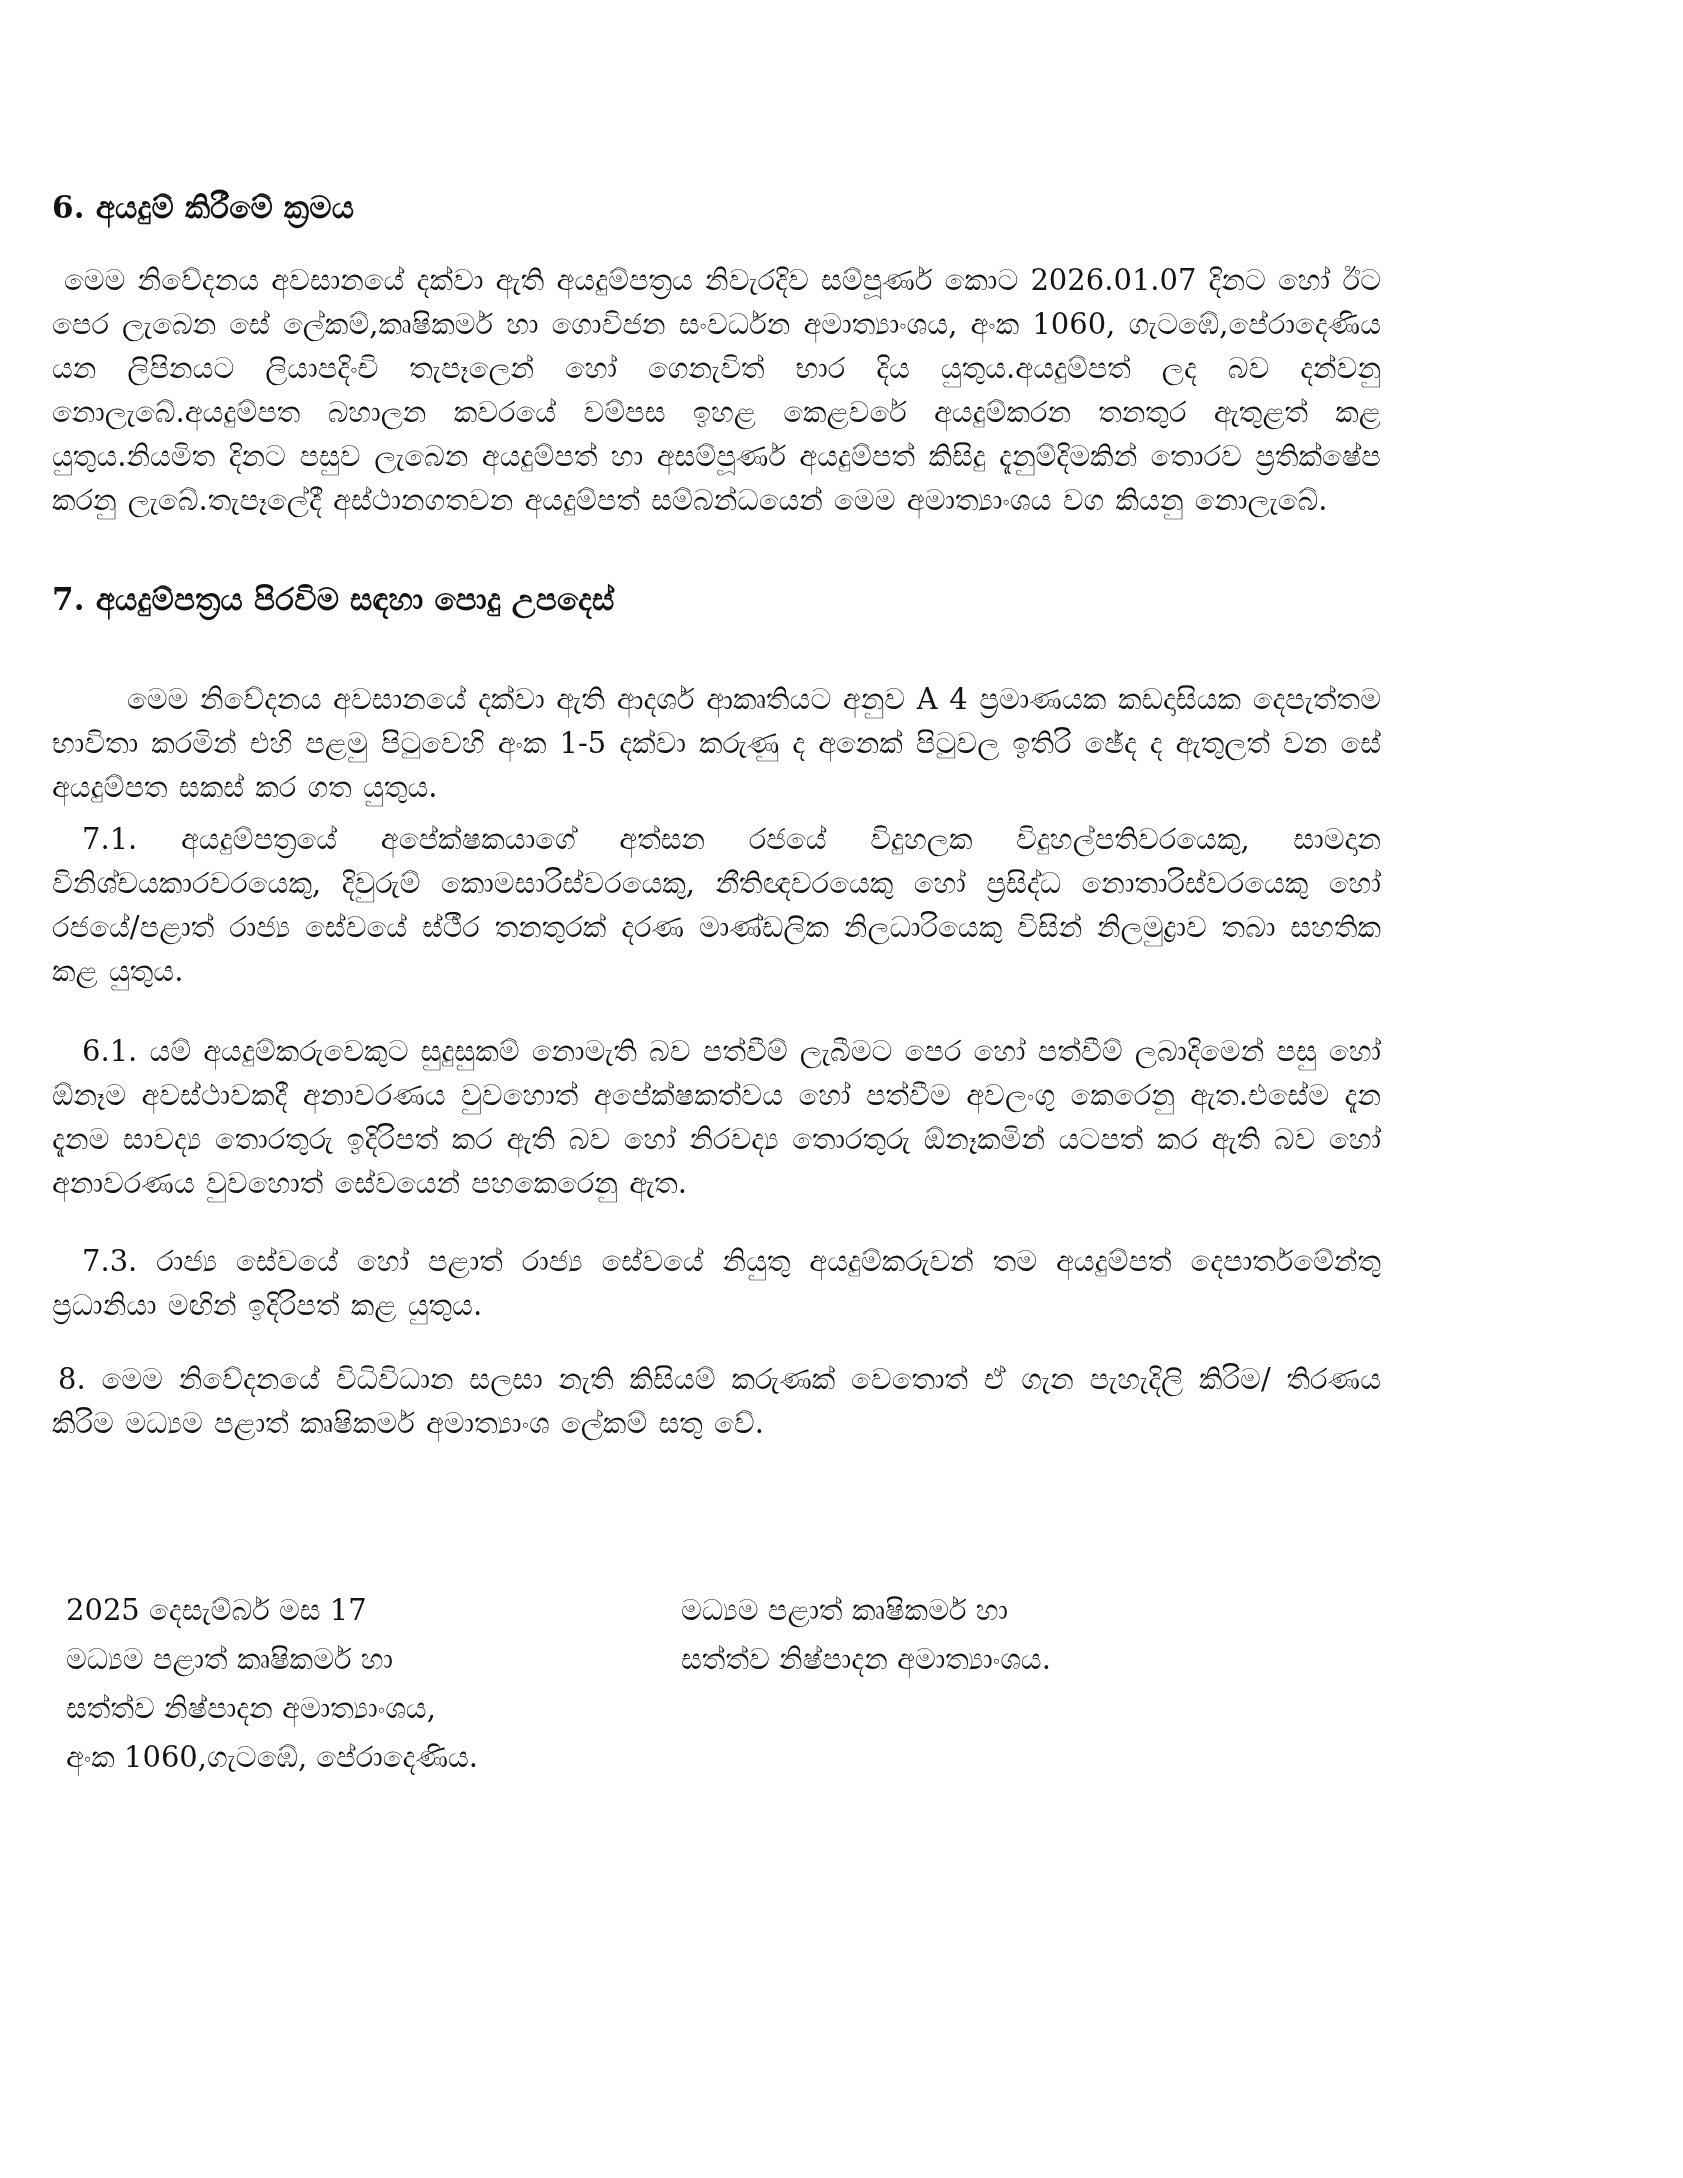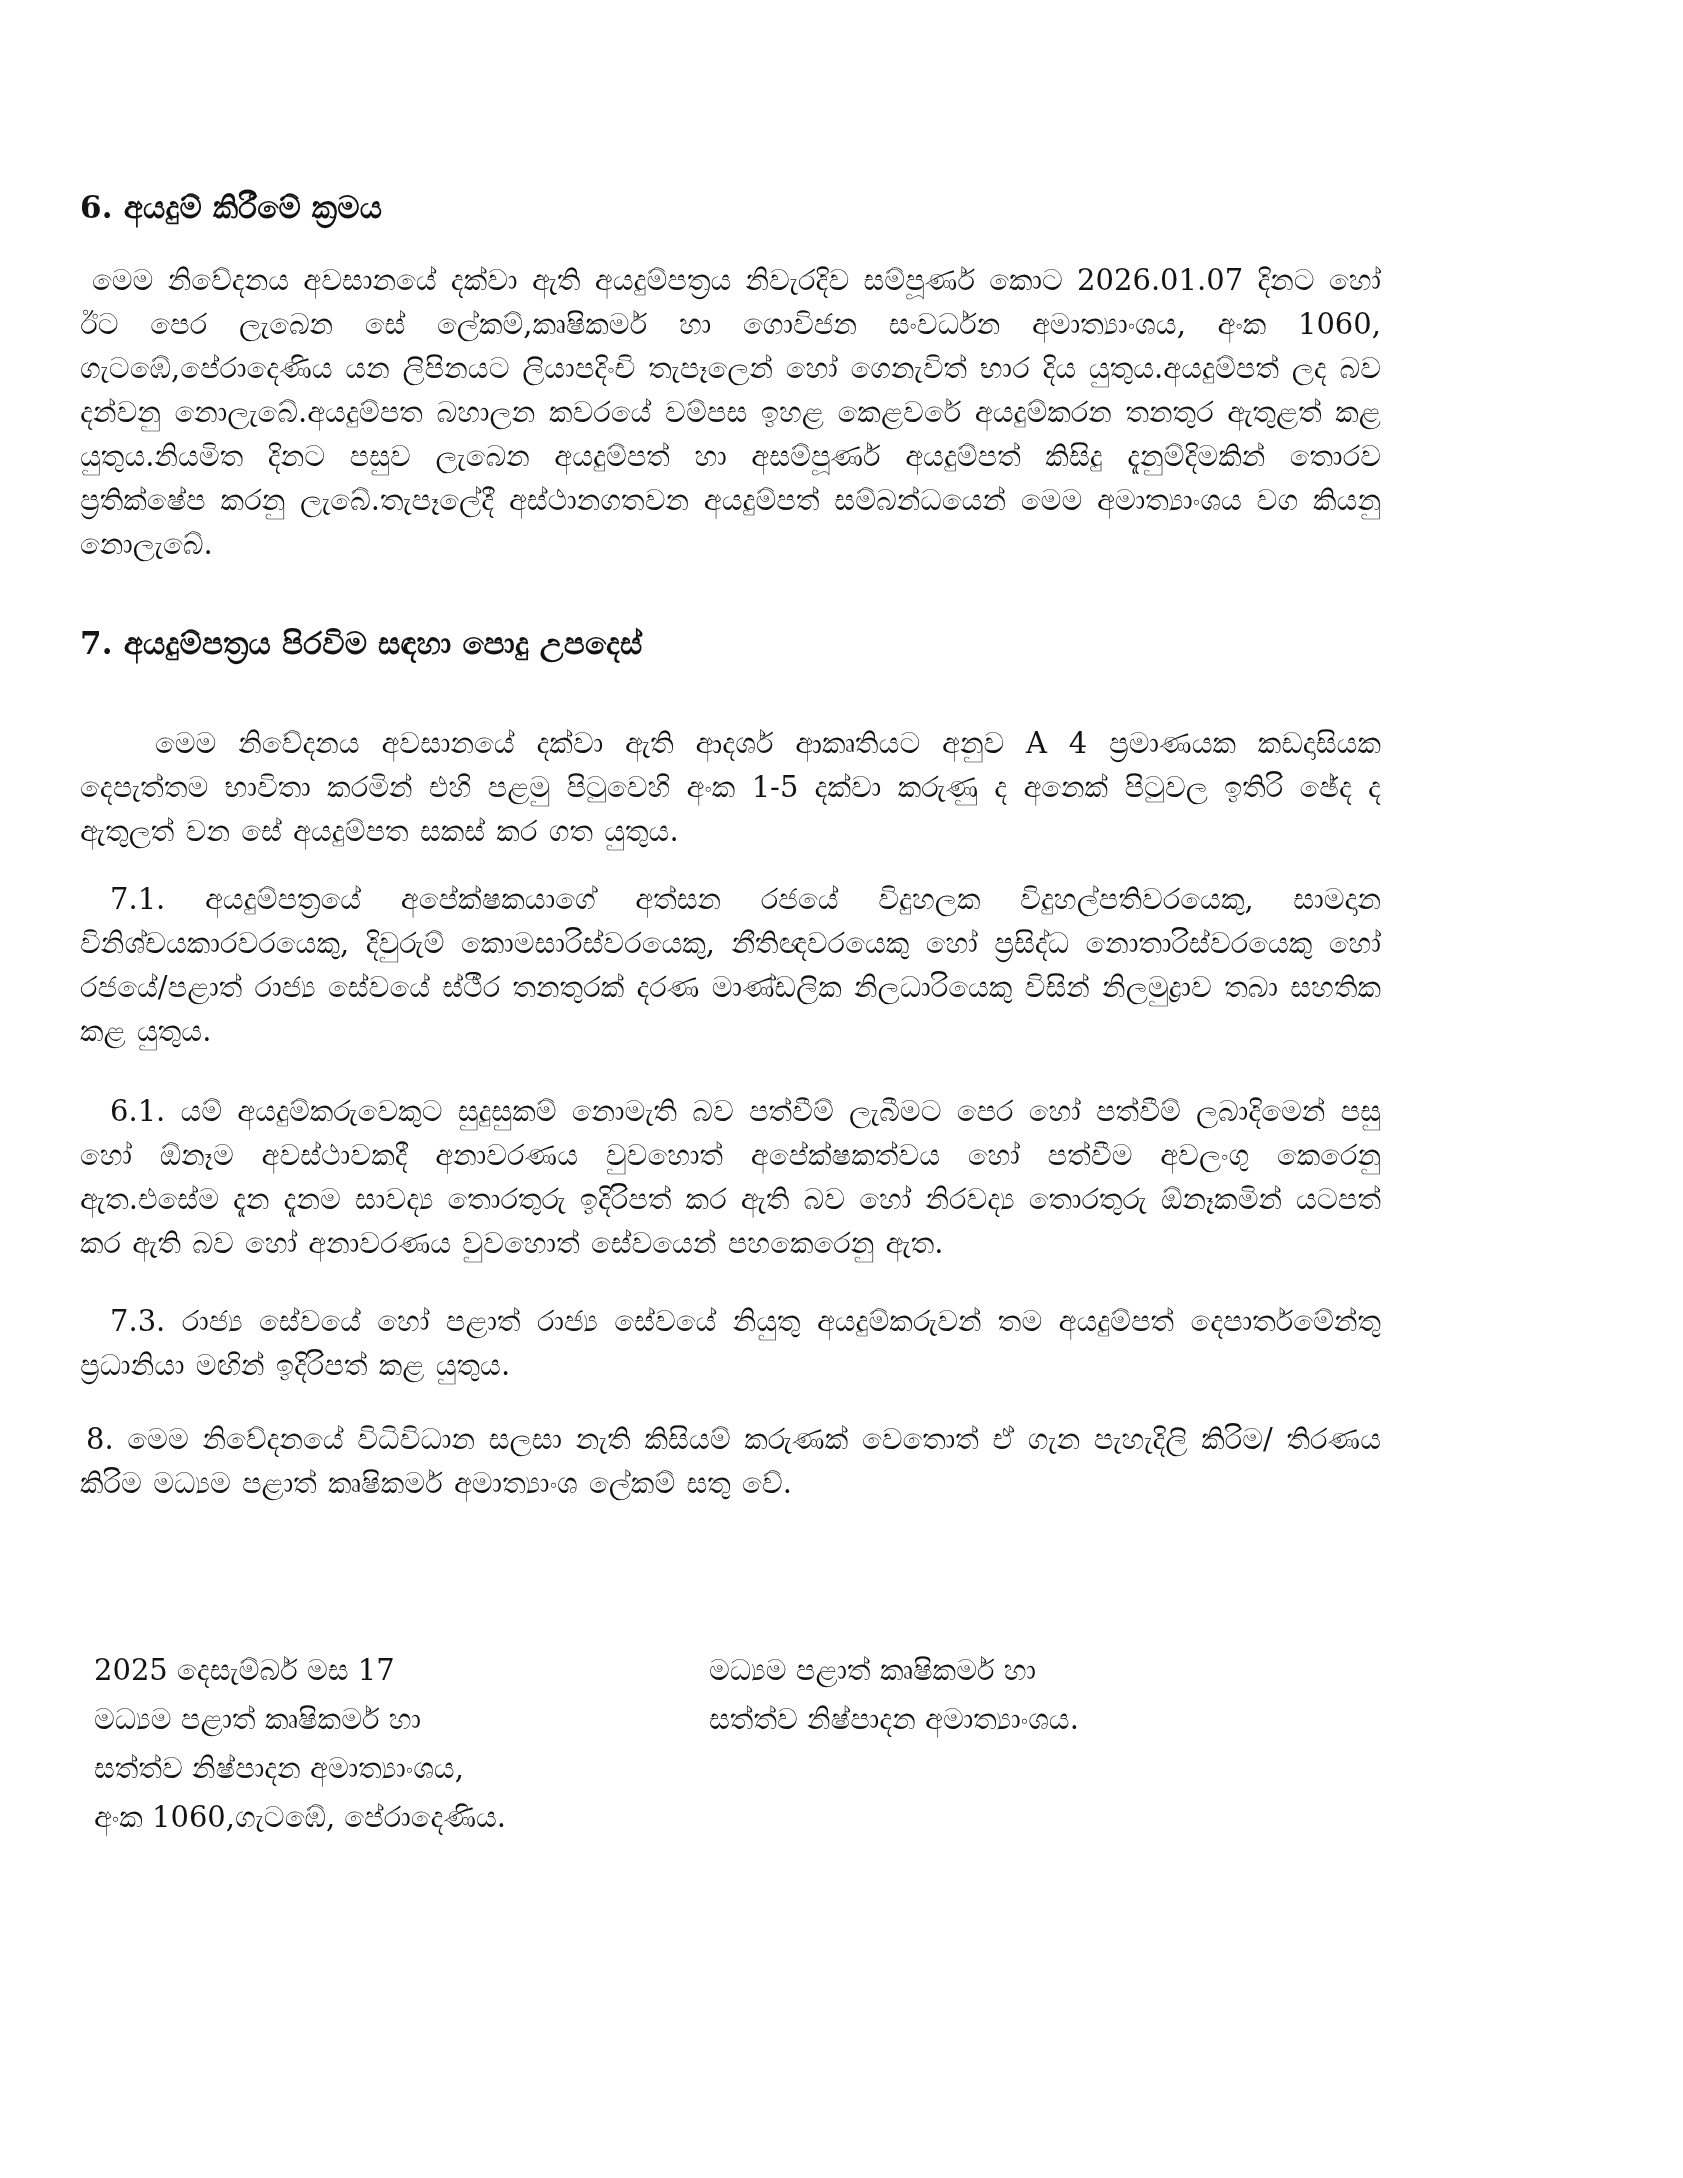--- a/index.html
+++ b/index.html
@@ -6,21 +6,21 @@
     margin: 0;
     padding: 0;
     background: #ffffff;
   }
   .page {
     position: relative;
     width: 1510px;
     height: 2178px;
     background: #ffffff;
     box-sizing: border-box;
-    padding: 186px 129px 0 80px;
+    padding: 186px 129px 0 52px;
     color: #131313;
     font-family: "DejaVu Serif", "Liberation Serif", serif;
   }
   .heading {
     font-size: 31px;
     font-weight: bold;
     margin: 0 0 30px 0;
     line-height: 42px;
     letter-spacing: 0.2px;
   }
@@ -28,21 +28,21 @@
     margin-bottom: 57px;
   }
   .body-para {
     font-size: 29px;
     line-height: 44px;
     text-align: justify;
     margin: 0;
     word-spacing: 2px;
   }
   .para-6   { margin-bottom: 56px; text-indent: 12px; }
-  .para-7i  { margin-bottom: 24px; text-indent: 75px; }
+  .para-7i  { margin-bottom: 8px; text-indent: 75px; }
   .clause-1 { margin-bottom: 36px; text-indent: 30px; }
   .clause-2 { margin-bottom: 34px; text-indent: 30px; }
   .clause-3 { margin-bottom: 30px; text-indent: 30px; }
   .para-8   { margin-bottom: 13px;    text-indent: 6px; }
 
   .signature {
     display: flex;
     margin-top: 141px;
     font-size: 29px;
     line-height: 49px;

